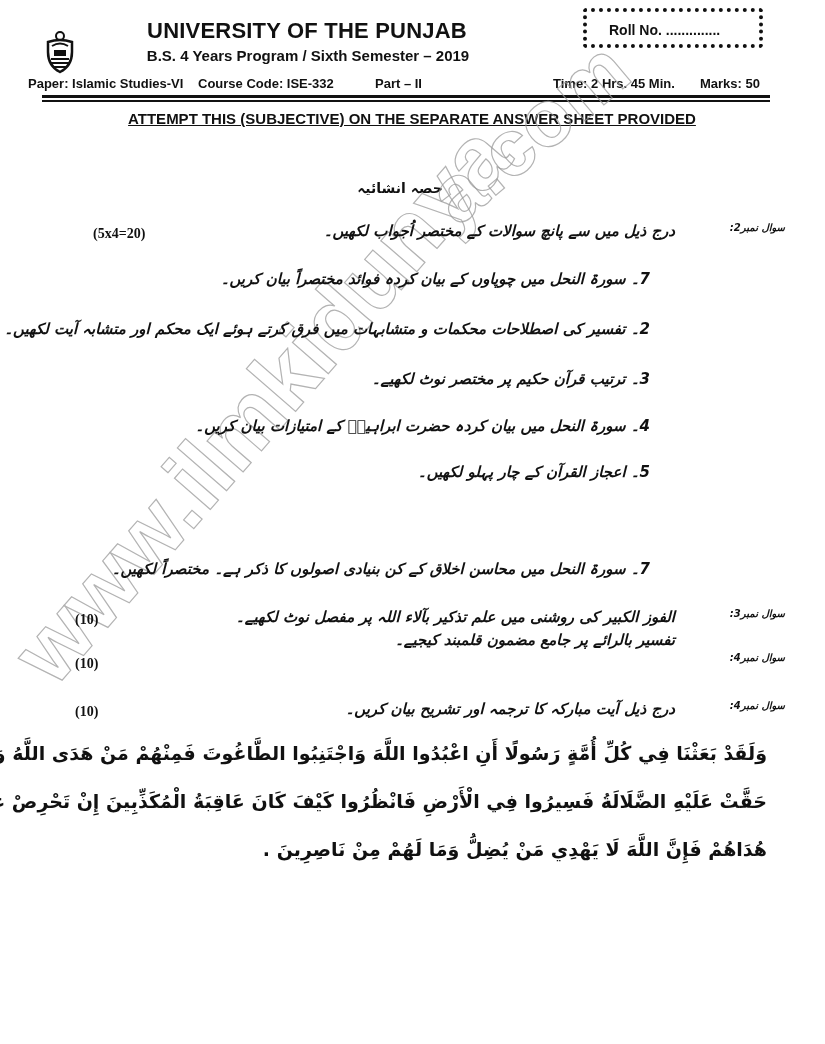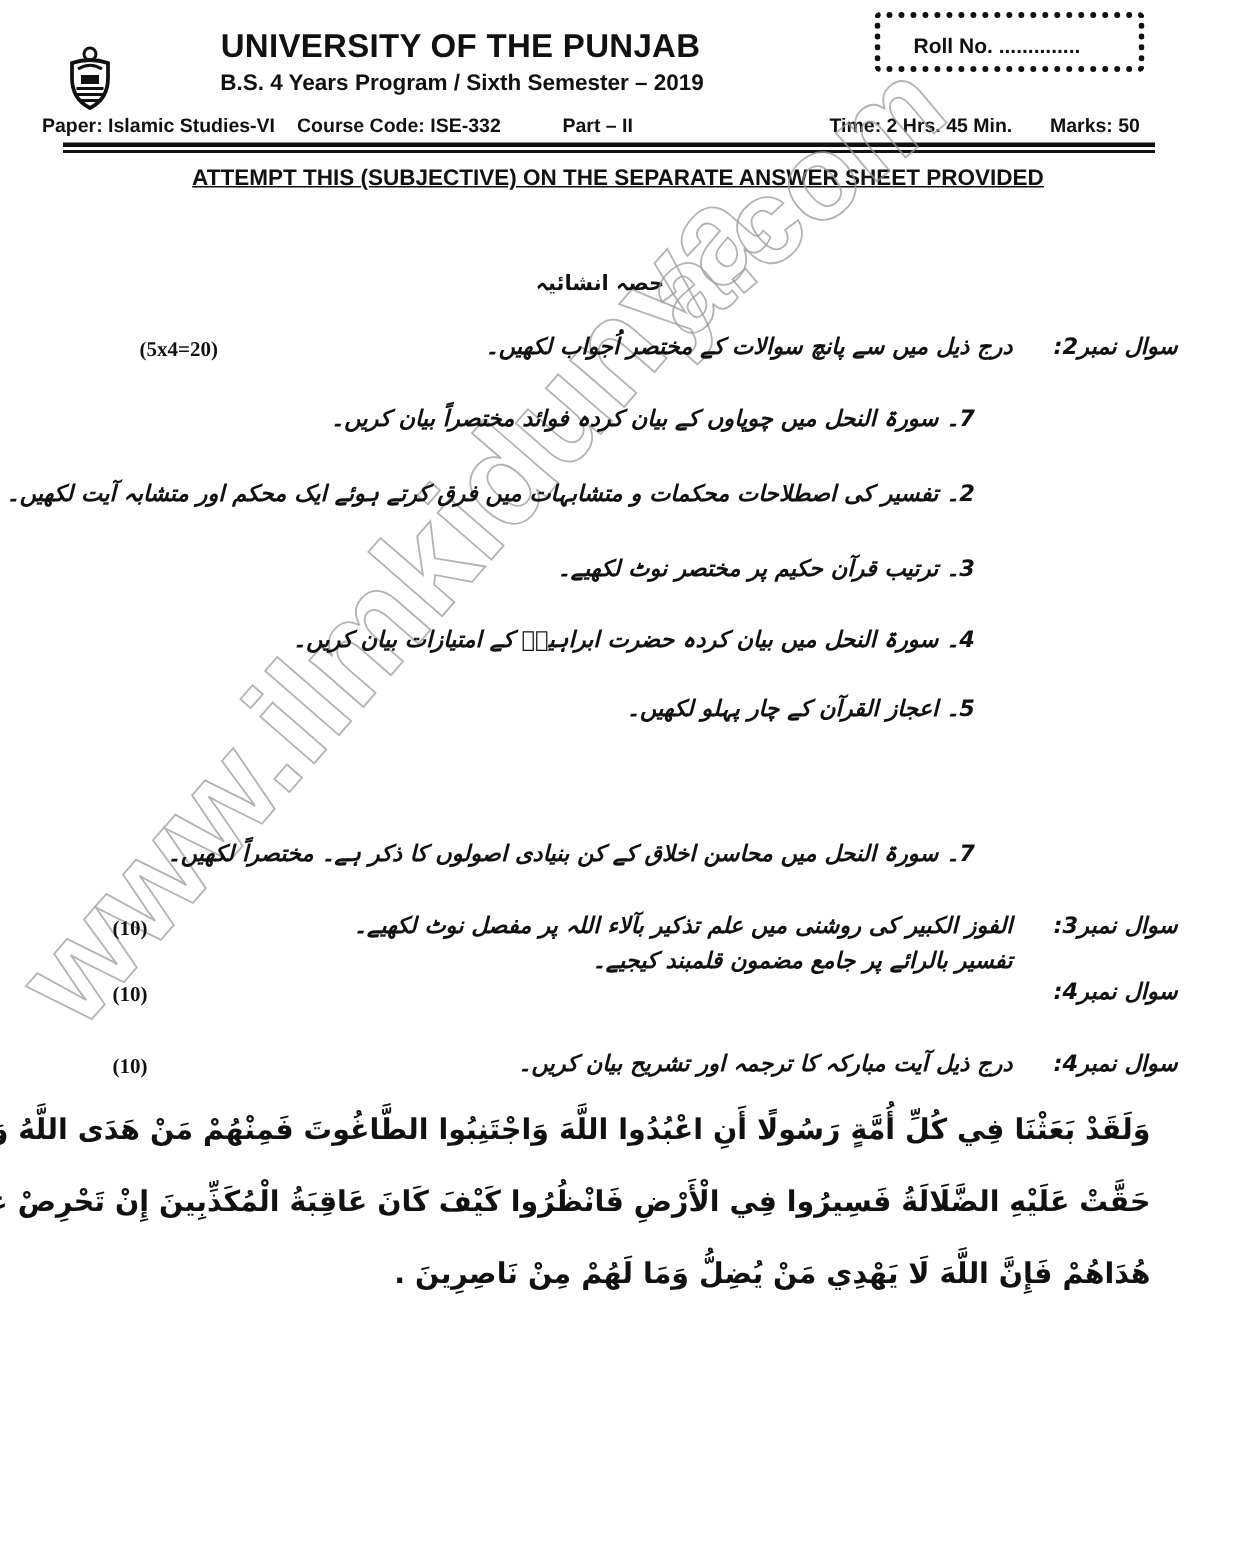--- a/index.html
+++ b/index.html
@@ -9,21 +9,21 @@
   .title { position:absolute; left:92px; top:18px; width:430px; text-align:center; font-weight:bold; font-size:22px; letter-spacing:0.2px; }
   .subtitle { position:absolute; left:88px; top:47px; width:440px; text-align:center; font-weight:bold; font-size:15px; }
   .rollbox { position:absolute; left:583px; top:8px; width:180px; height:40px; border:4px dotted #111; border-radius:4px; box-sizing:border-box; }
   .rollbox span { position:absolute; left:22px; top:10px; font-weight:bold; font-size:14px; }
   .metarow { position:absolute; top:76px; font-weight:bold; font-size:13px; }
   .rule { position:absolute; left:42px; width:728px; background:#111; }
   .attempt { position:absolute; left:72px; top:110px; width:680px; text-align:center; font-weight:bold; font-size:15px; text-decoration:underline; }
   .urdu { direction:rtl; font-family:"DejaVu Sans", sans-serif; font-style:italic; font-weight:bold; font-size:15px; position:absolute; white-space:nowrap; }
   .section-head { position:absolute; left:300px; top:180px; width:200px; text-align:center; direction:rtl; font-family:"DejaVu Sans", sans-serif; font-weight:bold; font-size:14px; }
   .marks { position:absolute; font-family:"Liberation Serif", serif; font-weight:bold; font-size:14px; }
-  .qlabel { position:absolute; direction:rtl; font-family:"DejaVu Sans", sans-serif; font-weight:bold; font-style:italic; font-size:15px; white-space:nowrap; }
+  .qlabel { position:absolute; direction:rtl; font-family:"DejaVu Sans", sans-serif; font-weight:bold; font-style:italic; font-size:10px; white-space:nowrap; }
   .ayah { position:absolute; direction:rtl; font-family:"DejaVu Sans", sans-serif; font-weight:bold; font-size:19px; white-space:nowrap; right:58px; }
   .watermark { position:absolute; font-family:"Liberation Sans", sans-serif; font-size:90px; font-weight:bold; color:transparent; -webkit-text-stroke:1.2px #9a9a9a; transform-origin:left bottom; pointer-events:none; opacity:0.75; }
 </style>
 </head>
 <body>
 
 <div class="page">
 
   <div class="watermark" style="left:70px; top:600px; transform:rotate(-49deg);">www.ilmkidunya</div>
 

